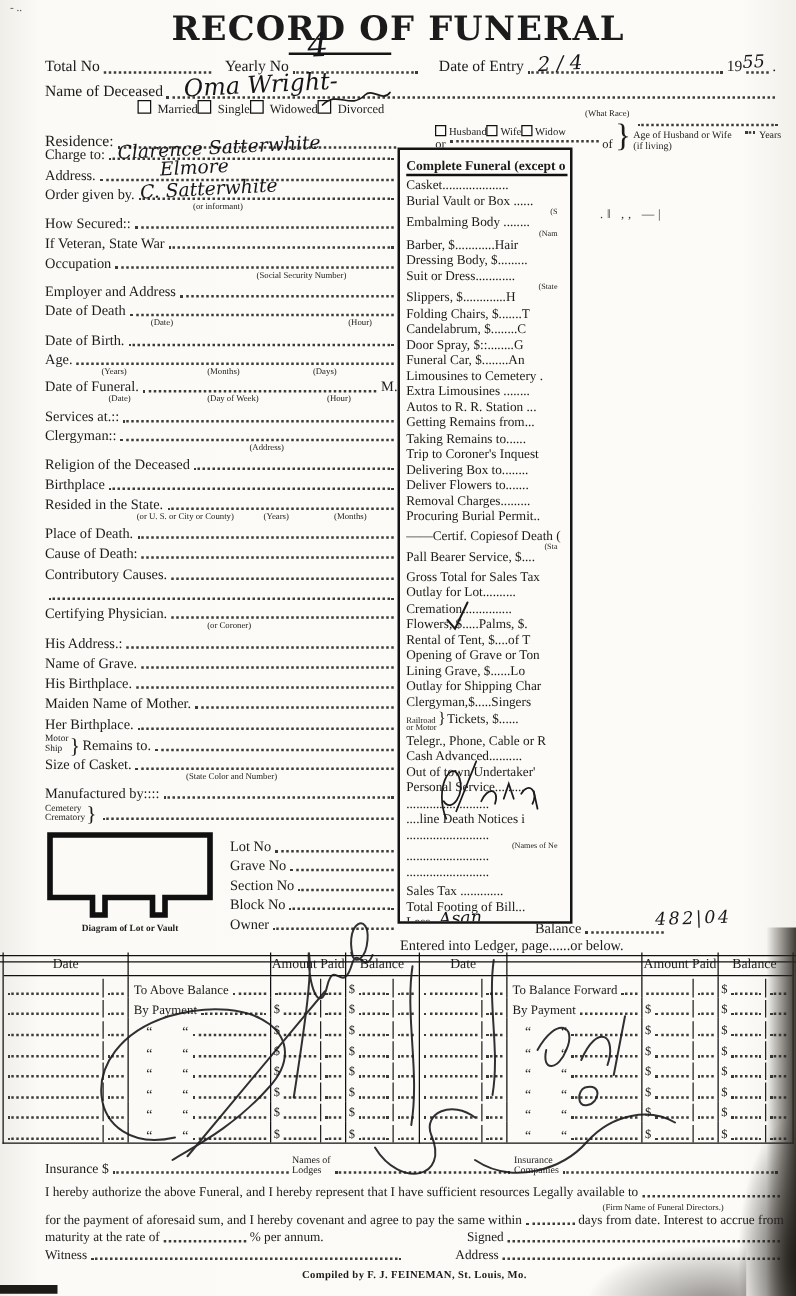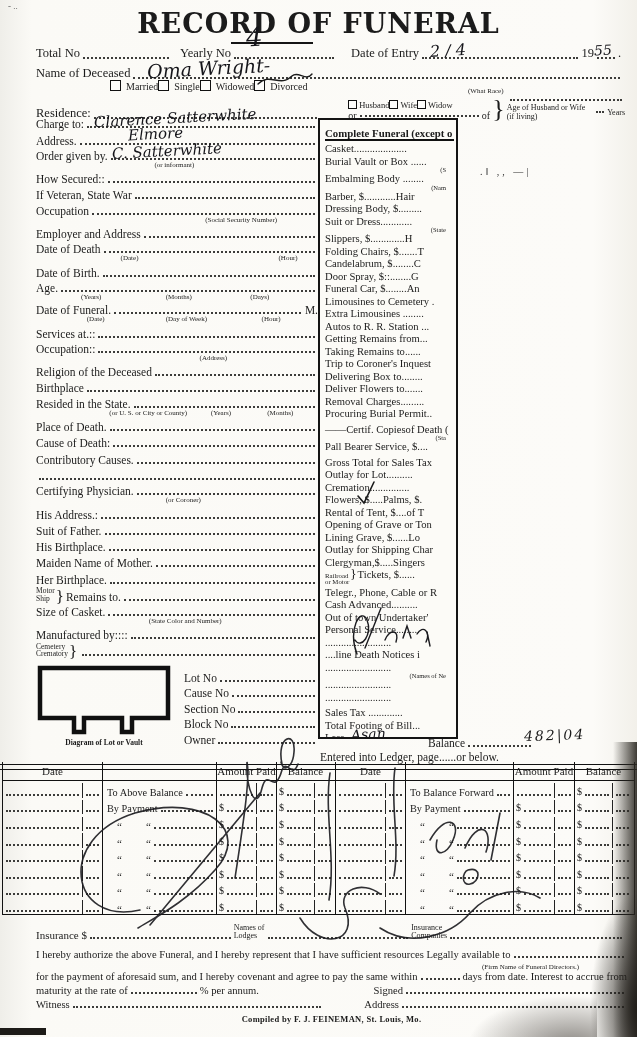--- a/index.html
+++ b/index.html
@@ -22,21 +22,21 @@
   .row-total{top:46px;left:36px;right:16px;}
   .row-name{top:66px;left:36px;right:14px;}
   .row-res{top:97px;left:36px;right:12px;}
   .race-cap{position:absolute;top:87px;left:468px;}
   .row-marital{position:absolute;top:80px;left:110px;display:flex;font-size:10px;align-items:center;}
   .ckbox{display:inline-block;width:9px;height:9px;border:1.6px solid #111;margin-right:5px;vertical-align:-1px;background:#fdfdfb;}
   .ckbox.sm{width:7px;height:7px;border-width:1.3px;margin-right:2px;}
   .spouse{display:flex;align-items:stretch;font-size:8.5px;width:300px;margin-left:28px;}
   .spouse .colA{display:flex;flex-direction:column;justify-content:flex-end;width:142px;}
   .spouse .l1{display:flex;align-items:center;white-space:nowrap;}
-  .spouse .l2{display:flex;align-items:center;font-size:10px;}
+  .spouse .l2{display:flex;align-items:flex-start;font-size:10px;}
   .spouse .brace2{font-size:26px;line-height:24px;font-weight:normal;margin:0 2px;}
   .spouse .colB{flex:1;display:flex;flex-direction:column;justify-content:flex-end;}
   .spouse .colB .l2{font-size:8px;}
   
   .leftfields{position:absolute;top:114px;left:36px;width:282px;z-index:1;}
   .fieldrow{position:relative;display:flex;align-items:flex-end;height:16.3px;font-size:11.5px;box-sizing:border-box;}
   .fieldrow.withcap{height:22.3px;padding-bottom:7px;}
   .fieldrow.stacked{height:17px;}
   .flabel{white-space:nowrap;}
   .fsuffix{white-space:nowrap;margin-left:1px;}
@@ -232,21 +232,21 @@
         <span class="fsuffix">M.</span>
         <span class="fcap" style="left: 18%;">(Date)</span>
         <span class="fcap" style="left: 46%;">(Day of Week)</span>
         <span class="fcap" style="left: 80%;">(Hour)</span>
       </div>
       <div class="fieldrow">
         <span class="flabel">Services at.::</span>
         <span class="dots"></span>
       </div>
       <div class="fieldrow withcap">
-        <span class="flabel">Occupation::</span>
+        <span class="flabel">Clergyman::</span>
         <span class="dots"></span>
         <span class="fcap" style="left: 58%;">(Address)</span>
       </div>
       <div class="fieldrow">
         <span class="flabel">Religion of the Deceased</span>
         <span class="dots"></span>
       </div>
       <div class="fieldrow">
         <span class="flabel">Birthplace</span>
         <span class="dots"></span>
@@ -276,21 +276,21 @@
       <div class="fieldrow withcap">
         <span class="flabel">Certifying Physician.</span>
         <span class="dots"></span>
         <span class="fcap" style="left: 46%;">(or Coroner)</span>
       </div>
       <div class="fieldrow">
         <span class="flabel">His Address.:</span>
         <span class="dots"></span>
       </div>
       <div class="fieldrow">
-        <span class="flabel">Suit of Father.</span>
+        <span class="flabel">Name of Grave.</span>
         <span class="dots"></span>
       </div>
       <div class="fieldrow">
         <span class="flabel">His Birthplace.</span>
         <span class="dots"></span>
       </div>
       <div class="fieldrow">
         <span class="flabel">Maiden Name of Mother.</span>
         <span class="dots"></span>
       </div>
@@ -400,21 +400,21 @@
     <svg width="136" height="72" viewBox="0 0 136 72" style="position:absolute;left:0;top:0;">
       <path d="M4,4 H132 V54 H96 V68 H86 V54 H48 V68 H38 V54 H4 Z" fill="none" stroke="#101010" stroke-width="4.5"></path>
     </svg>
     <div class="diagcap">Diagram of Lot or Vault</div>
     <div class="lotfields" id="lot-fields">
         <div class="fieldrow">
           <span class="flabel">Lot No</span>
           <span class="dots"></span>
         </div>
         <div class="fieldrow">
-          <span class="flabel">Cause No</span>
+          <span class="flabel">Grave No</span>
           <span class="dots"></span>
         </div>
         <div class="fieldrow">
           <span class="flabel">Section No</span>
           <span class="dots"></span>
         </div>
         <div class="fieldrow">
           <span class="flabel">Block No</span>
           <span class="dots"></span>
         </div>

